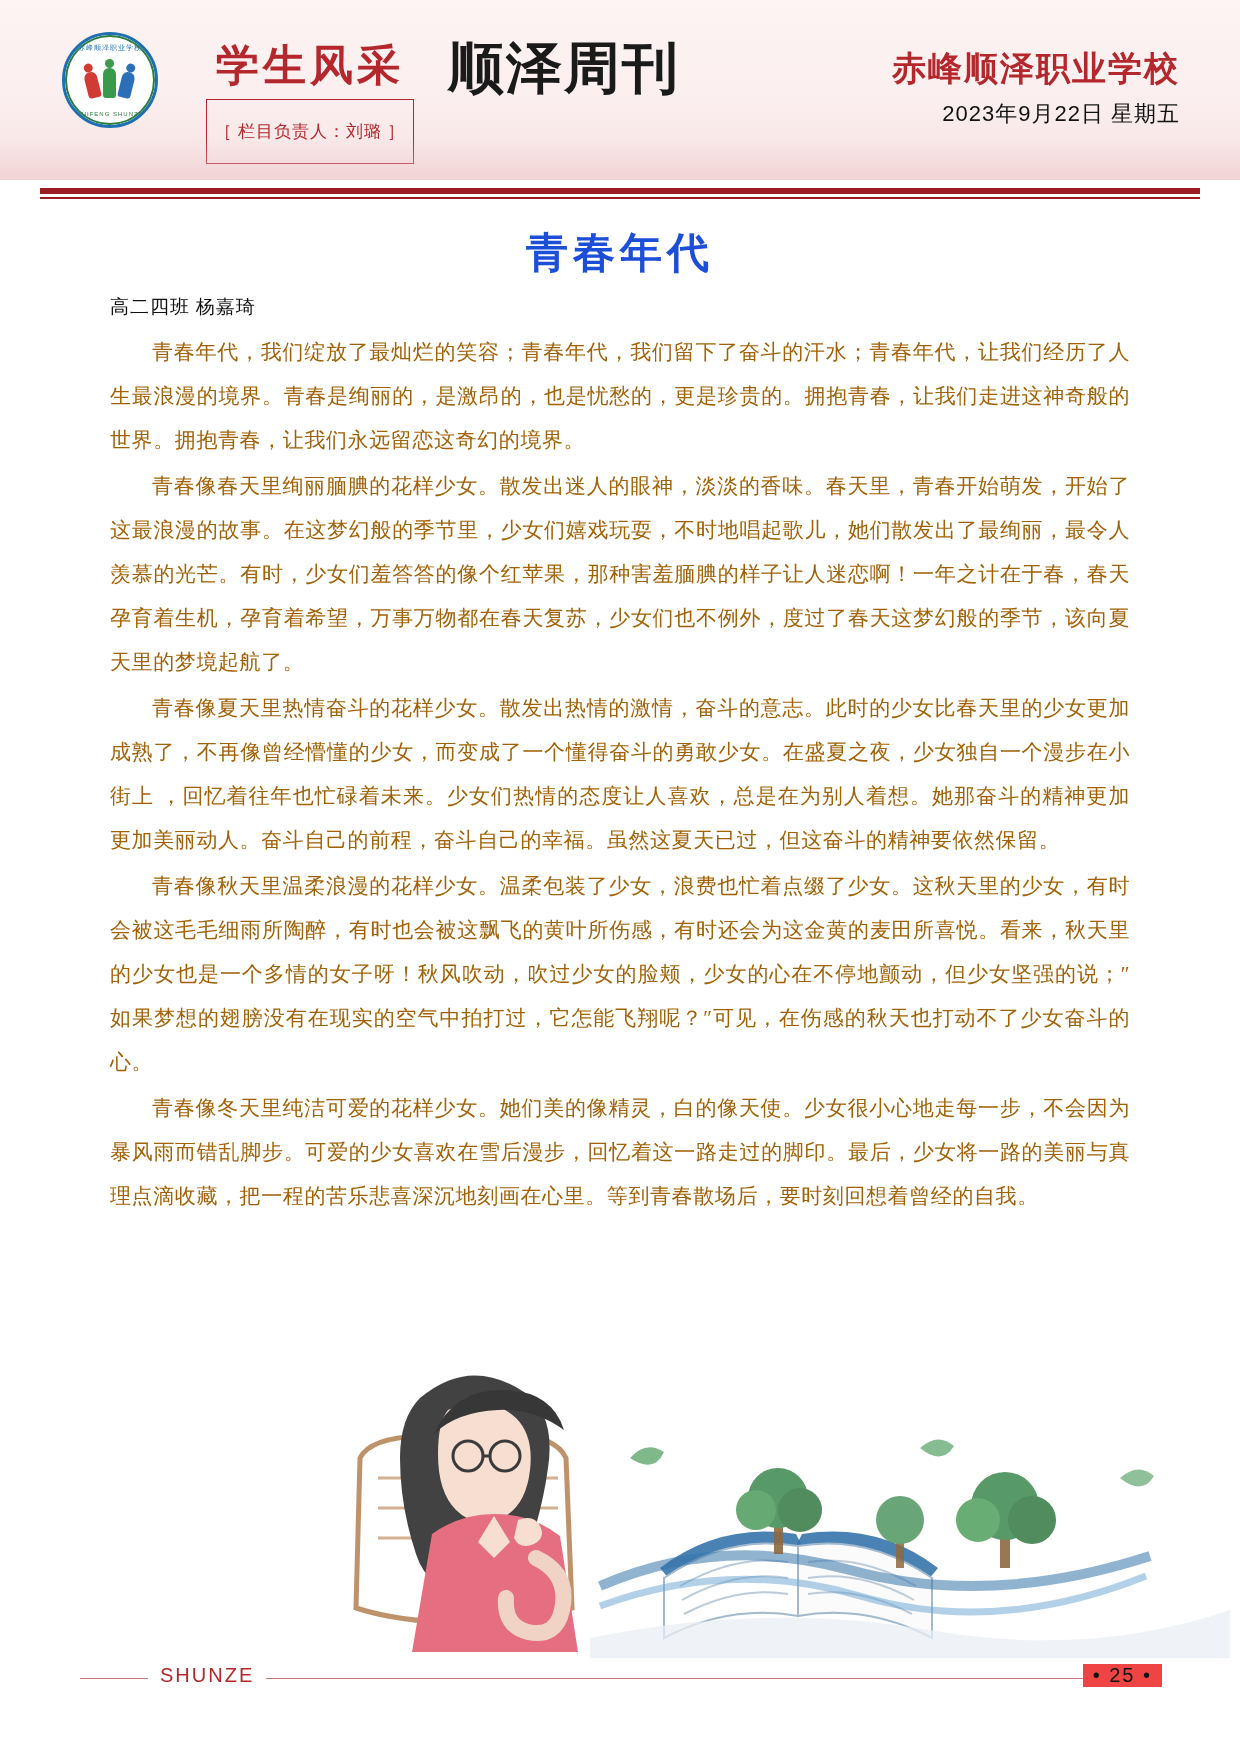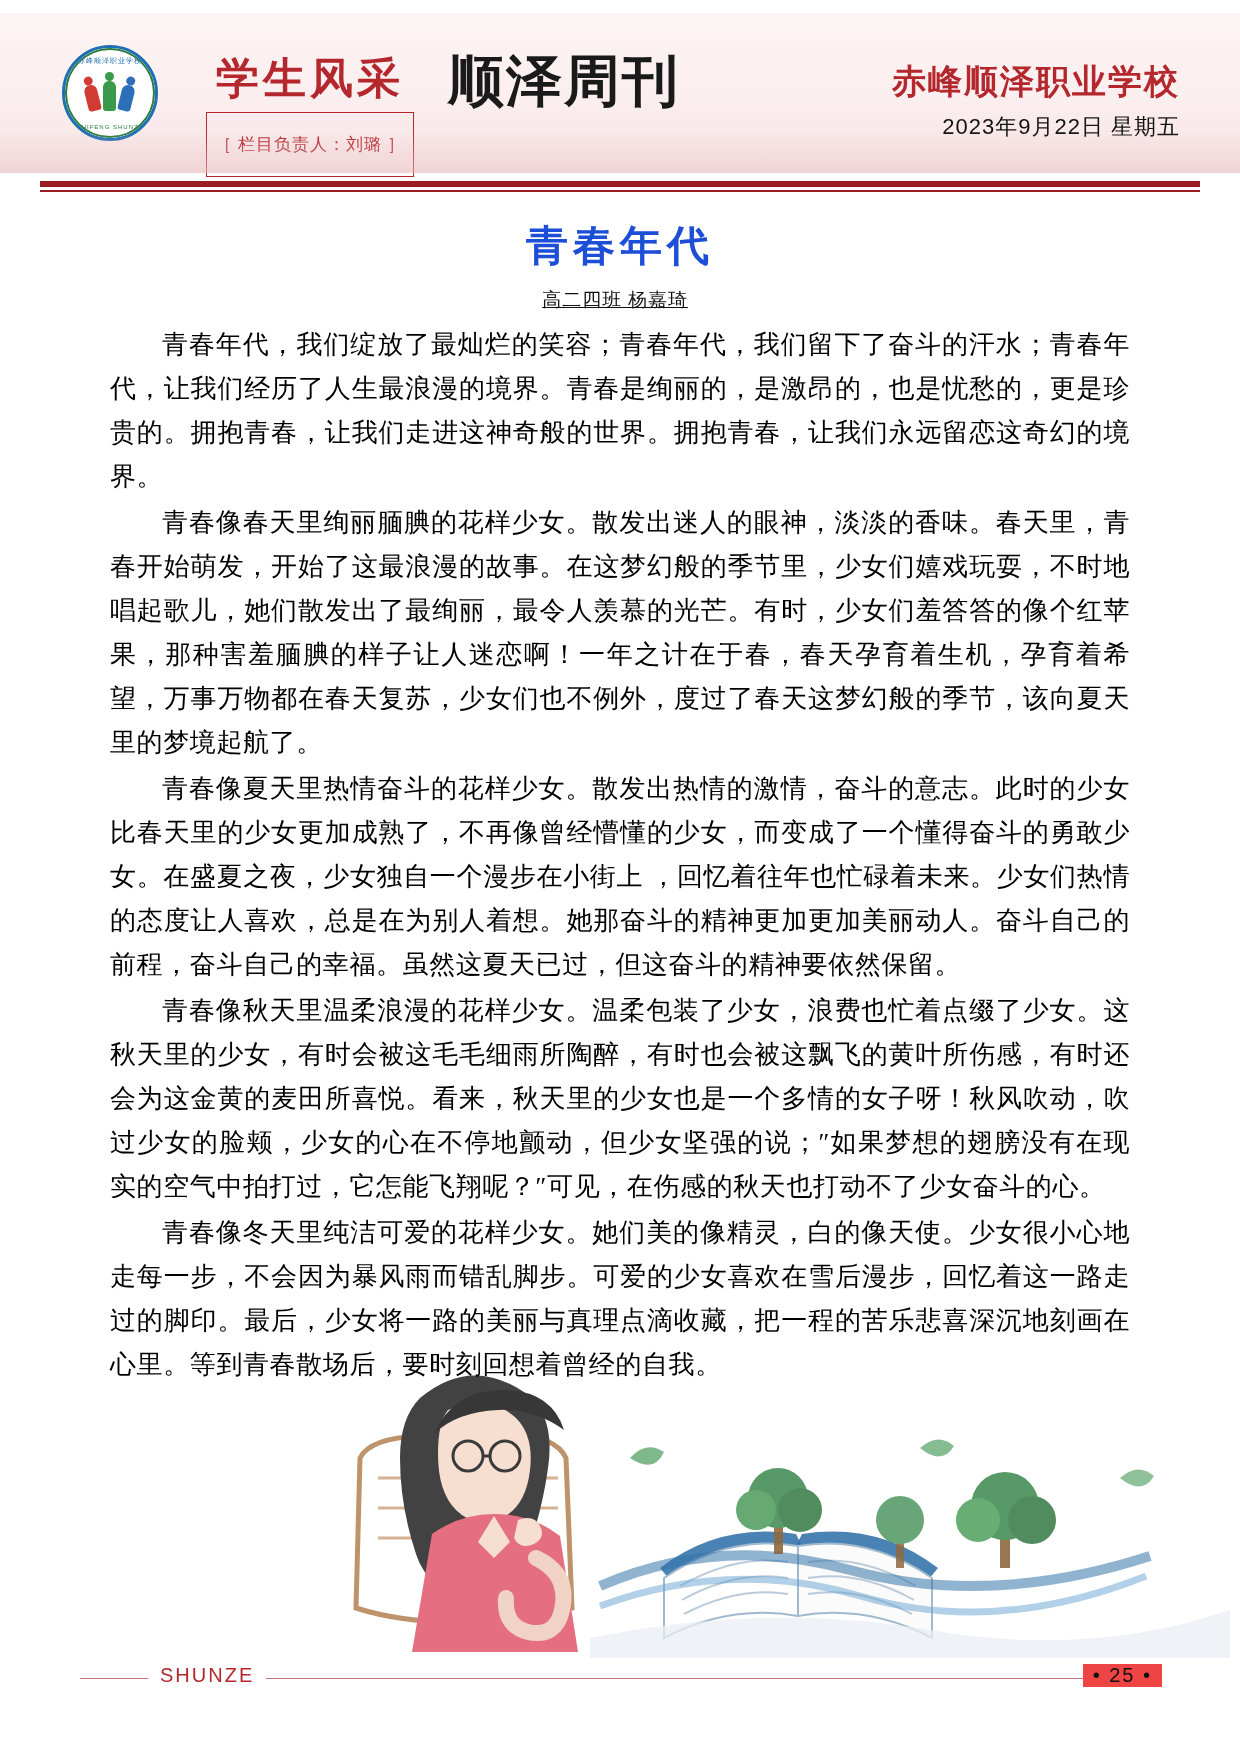--- a/index.html
+++ b/index.html
@@ -11,24 +11,23 @@
     height: 1754px;
     background: #ffffff;
     font-family: "Liberation Serif", "DejaVu Serif", serif;
     position: relative;
     overflow: hidden;
   }
 
   
   .masthead {
     position: relative;
-    height: 160px;
+    height: 180px;
     background: linear-gradient(180deg, #fdf4f4 0%, #fbeeee 55%, #f7e3e4 100%);
     border-bottom: none;
-    margin-top: 13px;
   }
   .masthead::after {
     content: "";
     position: absolute;
     left: 0; right: 0; bottom: 0;
     height: 42px;
     background: linear-gradient(180deg, rgba(247,227,228,0) 0%, rgba(236,199,201,0.55) 100%);
     pointer-events: none;
   }
   .logo {
@@ -170,37 +169,36 @@
   }
   .article-title {
     text-align: center;
     font-size: 42px;
     font-weight: bold;
     color: #1d4ed8;
     letter-spacing: 5px;
     line-height: 1.2;
   }
   .byline {
-    text-align: center;
+    text-align: left;
     margin-top: 16px;
     margin-right: 10px;
     font-size: 19px;
     color: #111;
     letter-spacing: 1px;
-    text-decoration: underline;
   }
   .body-text {
     margin-top: 10px;
   }
   .body-text p {
     margin: 0 0 2px 0;
     text-indent: 2em;
-    font-size: 26px;
+    font-size: 21px;
     line-height: 44px;
-    color: #000000;
+    color: #a16207;
     text-align: justify;
     letter-spacing: 0.6px;
     font-family: "Liberation Serif", "DejaVu Serif", serif;
   }
 
   
   .illustration {
     position: absolute;
     left: 300px;
     bottom: 96px;

